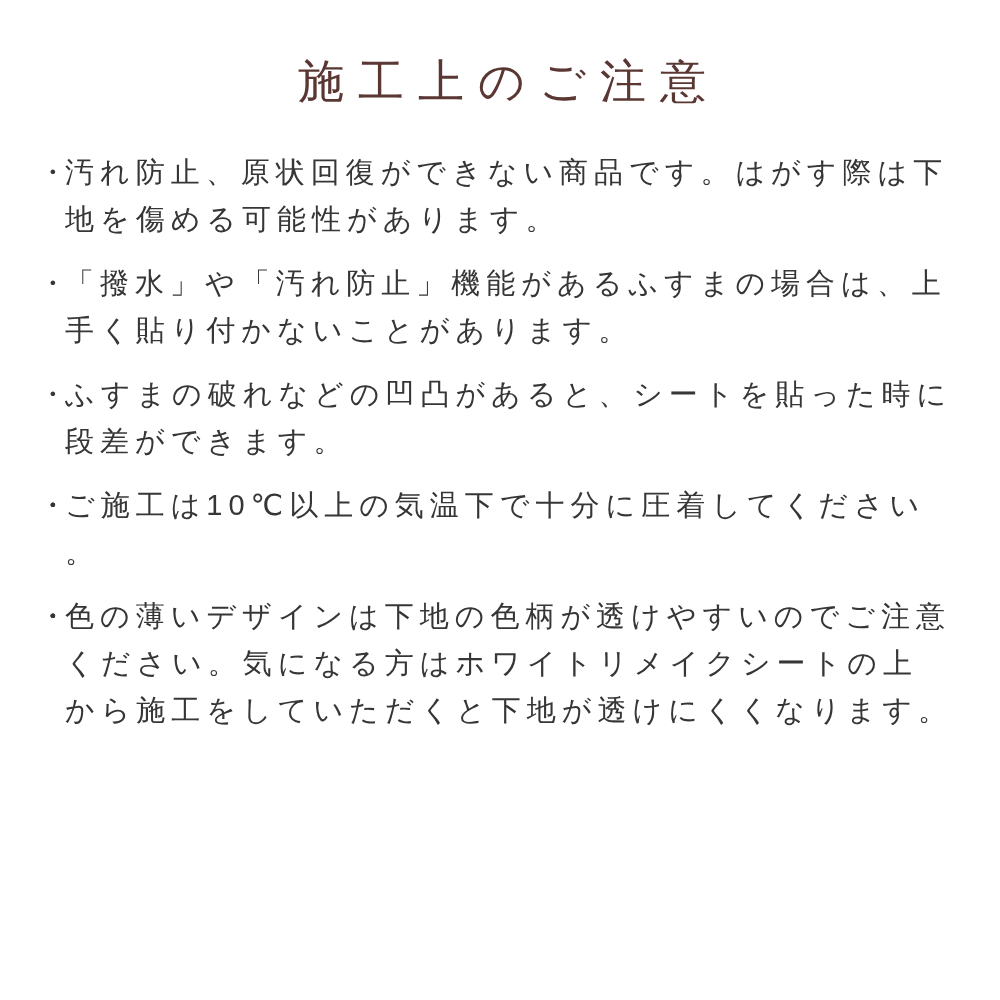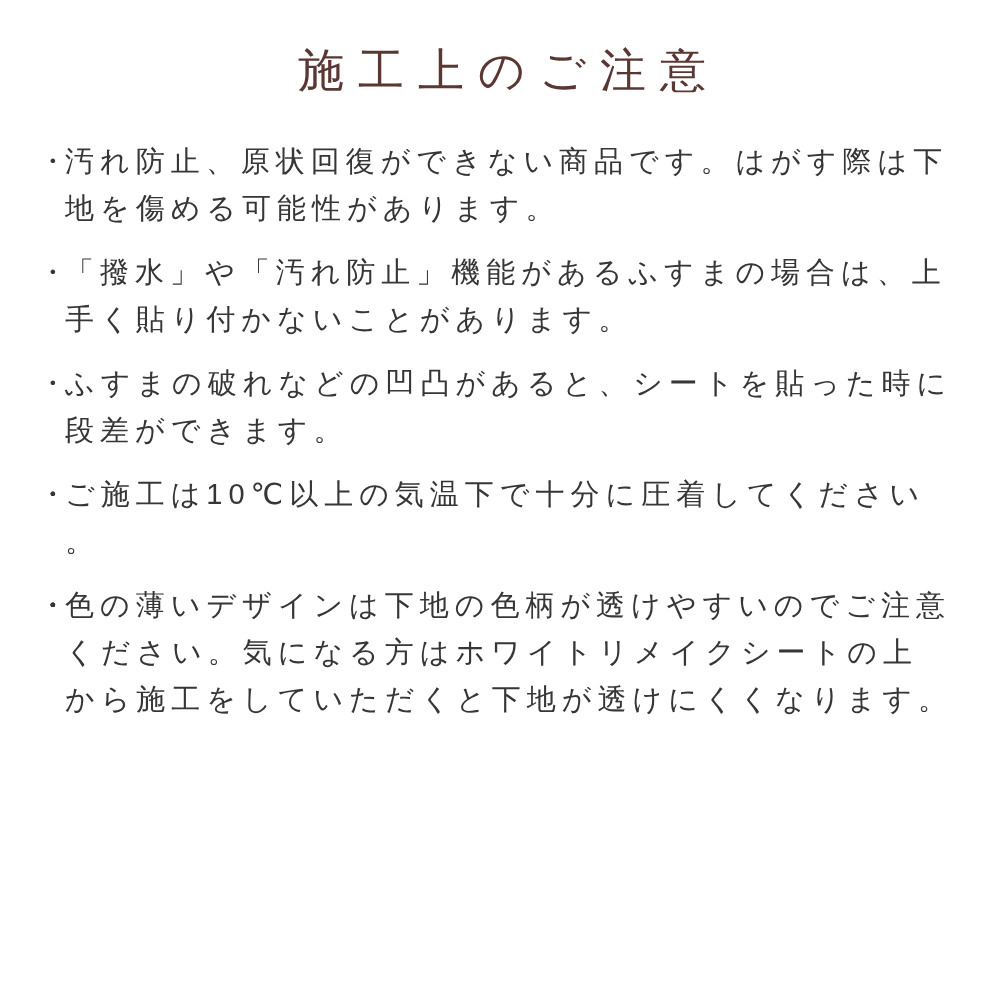--- a/index.html
+++ b/index.html
@@ -8,21 +8,21 @@
     width: 1000px;
     height: 1000px;
     background: var(--background, #ffffff);
     font-family: "Liberation Sans", "DejaVu Sans", sans-serif;
     overflow: hidden;
   }
   .page {
     box-sizing: border-box;
     width: 1000px;
     height: 1000px;
-    padding: 43px 44px 0 48px;
+    padding: 54px 44px 0 48px;
     background: var(--background, #ffffff);
   }
   .title {
     margin: 0 0 40px 0;
     text-align: center;
     font-size: 46px;
     font-weight: 500;
     line-height: 55px;
     letter-spacing: 14px;
     text-indent: 14px; 

